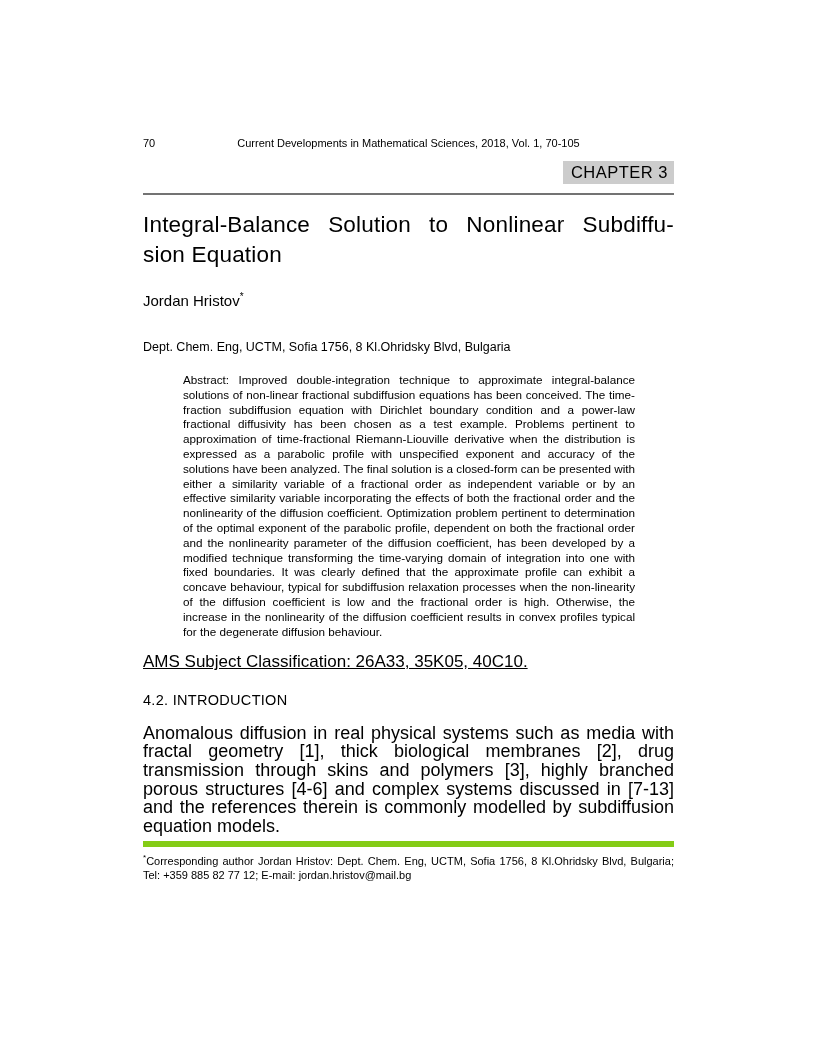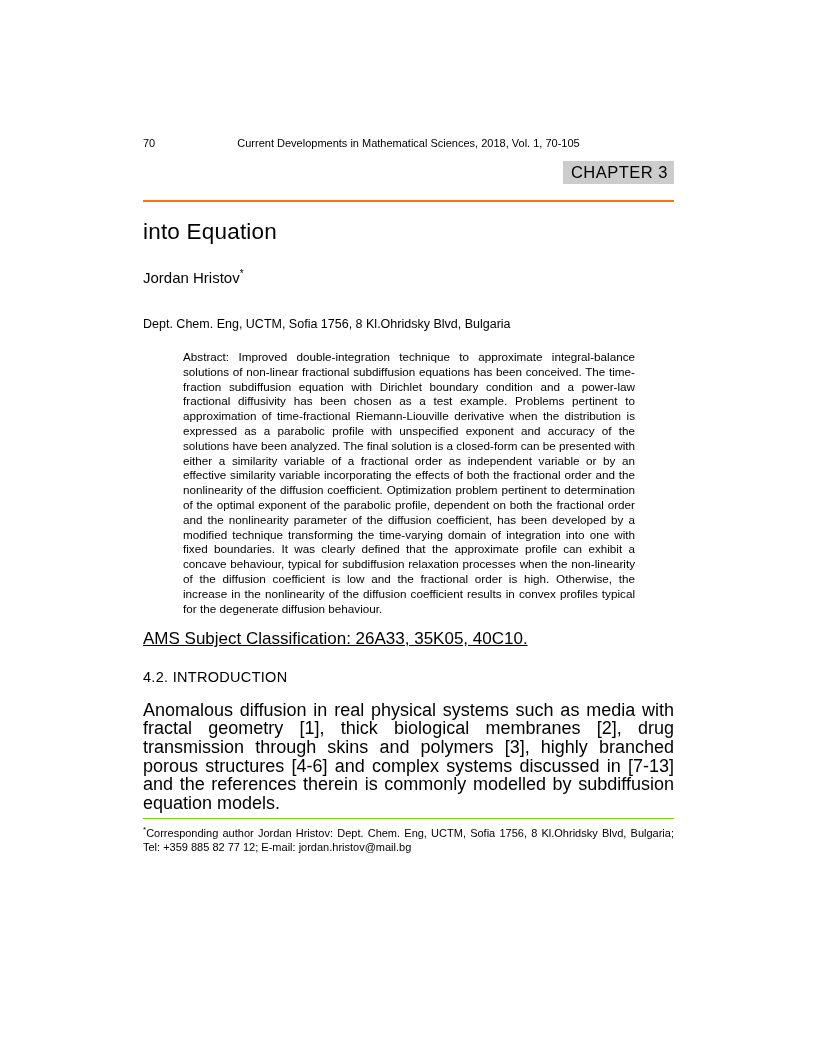--- a/index.html
+++ b/index.html
@@ -35,22 +35,22 @@
     left: 0;
     top: 0;
   }
   .running-title {
     text-align: center;
   }
   
   .chapter-row {
     margin-top: 11px;
     text-align: right;
-    border-bottom: 2px solid #f97316;
-    padding-bottom: 16px;
+    border-bottom: 2px solid #737373;
+    padding-bottom: 9px;
     text-decoration: underline;
   }
   .chapter-label {
     display: inline-block;
     background: #cccccc;
     font-size: 16.5px;
     line-height: 21px;
     padding: 1px 6px 1px 8px;
     letter-spacing: 0.5px;
   }
@@ -112,21 +112,21 @@
   
   .body-paragraph {
     margin-top: 15px;
     font-size: 18px;
     line-height: 18.6px;
     text-align: justify;
   }
   
   .footnote {
     margin-top: 6px;
-    border-top: 1px solid #84cc16;
+    border-top: 6px solid #84cc16;
     padding-top: 4px;
     font-size: 11px;
     line-height: 13.8px;
     text-align: justify;
   }
   .footnote sup {
     font-size: 8px;
   }
   
   .bottom-footer {
@@ -145,21 +145,22 @@
     <div class="running-head">
       <span class="page-number">70</span>
       <div class="running-title">Current Developments in Mathematical Sciences, 2018, Vol. 1, 70-105</div>
     </div>
 
     <div class="chapter-row">
       <span class="chapter-label" style="background: rgb(204, 204, 204);">CHAPTER 3</span>
     </div>
 
     <div class="title">
-      <div class="title-line-2">into Equation</div>
+      <div class="title-line-1">Integral-Balance Solution to Nonlinear Subdiffu-</div>
+      <div class="title-line-2">sion Equation</div>
     </div>
 
     <div class="author"><span>Jordan Hristov</span><sup>*</sup></div>
 
     <div class="affiliation">Dept. Chem. Eng, UCTM, Sofia 1756, 8 Kl.Ohridsky Blvd, Bulgaria</div>
 
     <div class="abstract">
       <span>Abstract:</span>
       <span>Improved double-integration technique to approximate integral-balance solutions of non-linear fractional subdiffusion equations has been conceived. The time-fraction subdiffusion equation with Dirichlet boundary condition and a power-law fractional diffusivity has been chosen as a test example. Problems pertinent to approximation of time-fractional Riemann-Liouville derivative when the distribution is expressed as a parabolic profile with unspecified exponent and accuracy of the solutions have been analyzed. The final solution is a closed-form can be presented with either a similarity variable of a fractional order as independent variable or by an effective similarity variable incorporating the effects of both the fractional order and the nonlinearity of the diffusion coefficient. Optimization problem pertinent to determination of the optimal exponent of the parabolic profile, dependent on both the fractional order and the nonlinearity parameter of the diffusion coefficient, has been developed by a modified technique transforming the time-varying domain of integration into one with fixed boundaries. It was clearly defined that the approximate profile can exhibit a concave behaviour, typical for subdiffusion relaxation processes when the non-linearity of the diffusion coefficient is low and the fractional order is high. Otherwise, the increase in the nonlinearity of the diffusion coefficient results in convex profiles typical for the degenerate diffusion behaviour.</span>
     </div>

